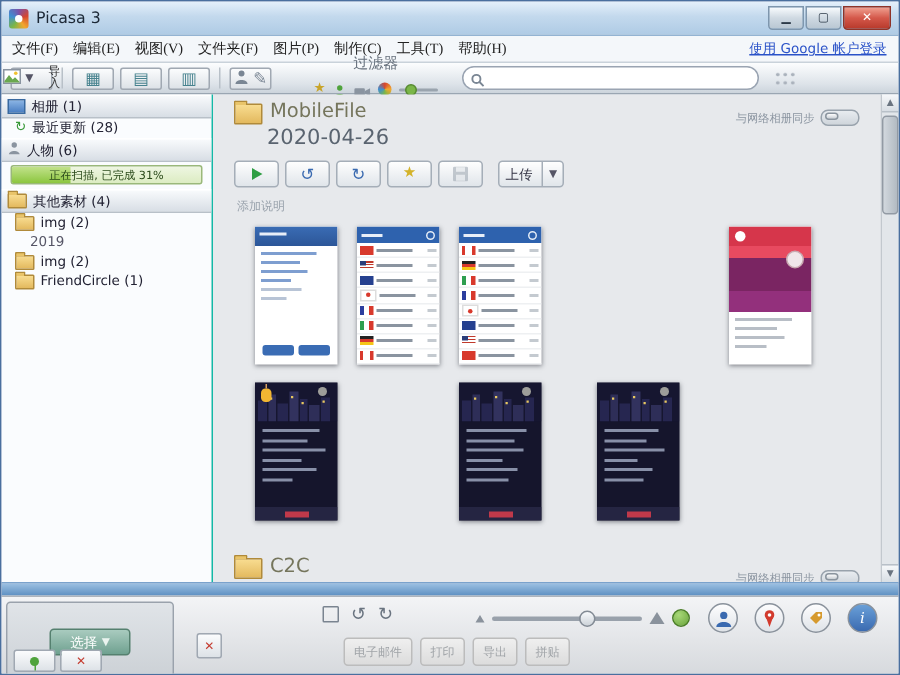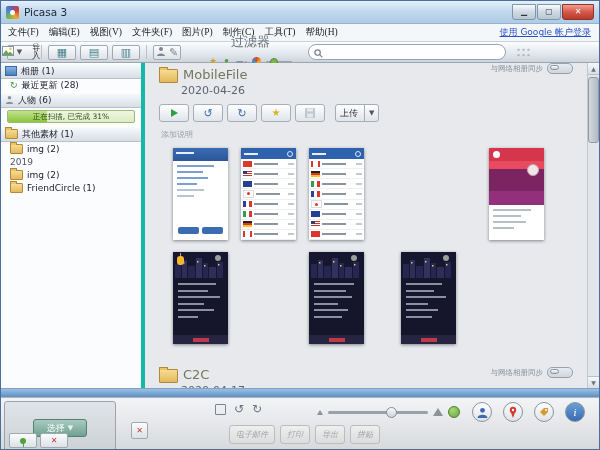--- a/index.html
+++ b/index.html
@@ -20,54 +20,54 @@
   .menu-item{padding:1px 5px;cursor:default;font-family:Liberation Serif, serif;}
   .login-link{margin-left:auto;margin-right:6px;color:#2a52c8;text-decoration:underline;font-size:9px;}
 
   
   .toolbar{height:20px;display:flex;align-items:center;background:linear-gradient(#fcfdfe,#dde3e9 70%,#ccd4dc);border-bottom:1px solid #9aa6b2;padding:0 6px;gap:4px;}
   .tbtn{height:16px;display:flex;align-items:center;justify-content:center;background:linear-gradient(#fefefe,#e2e7ec);border:1px solid #a5aeb8;border-radius:3px;font-size:9.5px;color:#333;padding:0 5px;gap:3px;}
   .caret{font-size:7px;color:#556;}
   .tsep{width:1px;height:14px;background:#b8c0c8;margin:0 2px;}
   .vicon{font-size:11px;color:#46828e;line-height:1;}
   .filter-block{display:flex;flex-direction:column;align-items:center;margin-left:24px;gap:1px;}
-  .filter-label{font-size:13px;color:#66707c;}
+  .filter-label{font-size:10px;color:#66707c;}
   .filter-icons{display:flex;align-items:center;gap:5px;}
   .star-ico{color:#c8a42a;font-size:9px;line-height:1;}
   .mini-slider{width:26px;height:2px;background:#9aa4ae;border-radius:1px;position:relative;}
   .mini-slider::after{content:"";position:absolute;left:4px;top:-2.5px;width:6px;height:6px;border-radius:50%;background:#7ab648;border:1px solid #568a30;}
   .palette{width:9px;height:9px;border-radius:50%;background:conic-gradient(#d6452e,#f2a72e,#7ab648,#3f8fd2,#d6452e);}
   .search-box{margin-left:12px;width:186px;height:14px;background:#fff;border:1px solid #9aa4b2;border-radius:8px;display:flex;align-items:center;padding:0 5px;gap:4px;}
   .search-input{border:none;outline:none;flex:1;font-size:9px;height:11px;padding:0;background:transparent;}
   .dotgrid{width:15px;height:11px;background:radial-gradient(#aab2bc 1px,transparent 1.2px);background-size:5px 5.5px;margin-left:6px;}
 
   
   .content{display:flex;height:325px;}
-  .sidebar{width:140px;background:#fafcfe;border-right:4px solid #14b8a6;overflow:hidden;}
+  .sidebar{width:140px;background:#fafcfe;border-right:1px solid #14b8a6;overflow:hidden;}
   .shead{height:14px;display:flex;align-items:center;gap:4px;padding:0 4px;background:linear-gradient(#f8fafc,#d8dee5);border-top:1px solid #fff;border-bottom:1px solid #b8c0c8;font-size:9px;color:#223;}
   .sitem{height:13px;display:flex;align-items:center;gap:4px;padding:0 4px 0 9px;font-size:9px;color:#223;}
   .folder{width:11px;height:8px;background:linear-gradient(#f8dc90,#e3b95e);border:1px solid #b08a3a;border-radius:1px;position:relative;flex:none;}
   .folder::before{content:"";position:absolute;top:-3px;left:-1px;width:5px;height:2px;background:#e9c46a;border:1px solid #b08a3a;border-bottom:none;border-radius:1px 1px 0 0;}
   .alb-ico{width:10px;height:8px;background:linear-gradient(#8ab4e4,#4a7ec2);border:1px solid #38699f;flex:none;}
   .recent-ico{color:#3a9a3a;font-size:9px;line-height:1;}
   .scanbar{margin:2px 6px 3px;height:11px;border:1px solid #9ab87a;border-radius:2px;background:linear-gradient(#eef6e2,#dcecc2);position:relative;display:flex;align-items:center;justify-content:center;overflow:hidden;}
   .scanfill{position:absolute;left:0;top:0;bottom:0;width:31%;background:linear-gradient(#c2e28c,#8cc63f);}
   .scantext{position:relative;font-size:7.5px;color:#2a4a1a;z-index:1;}
-  .yearlbl{padding:2px 4px 1px 9px;font-size:9px;color:#556;}
+  .yearlbl{padding:2px 4px 1px 19px;font-size:9px;color:#556;}
 
   .main{flex:1;background:#e7e9ec;position:relative;overflow:hidden;}
   .group{position:relative;}
   .g1{padding-top:4px;}
   .g2{margin-top:23px;}
   .ghead{display:flex;align-items:flex-start;padding-left:14px;}
   .bigfolder{width:17px;height:12px;margin-top:2px;background:linear-gradient(#f8dc90,#e3b95e);border:1px solid #b08a3a;border-radius:1px;position:relative;flex:none;}
   .bigfolder::before{content:"";position:absolute;top:-3px;left:-1px;width:7px;height:2px;background:#e9c46a;border:1px solid #b08a3a;border-bottom:none;border-radius:1px 1px 0 0;}
   .gtitle{font-size:13px;color:#75755c;margin-left:5px;}
-  .gdate{font-size:11px;color:#5a6470;margin:1px 0 0 36px;}
-  .sync{position:absolute;right:14px;top:0;display:flex;align-items:center;gap:4px;}
+  .gdate{font-size:14px;color:#5a6470;margin:1px 0 0 36px;}
+  .sync{position:absolute;right:14px;top:10px;display:flex;align-items:center;gap:4px;}
   .sync-label{font-size:7.5px;color:#8a94a0;}
   .toggle{width:24px;height:9px;border:1px solid #98a2ac;border-radius:5px;background:linear-gradient(#e8ecf0,#cfd5db);position:relative;}
   .toggle-knob{position:absolute;left:2px;top:1px;width:9px;height:5px;border-radius:3px;background:linear-gradient(#fdfdfd,#c8ced4);border:1px solid #8a949e;box-sizing:border-box;}
   .actions{display:flex;gap:4px;align-items:center;margin:7px 0 0 14px;}
   .abtn{height:16px;min-width:20px;display:flex;align-items:center;justify-content:center;background:linear-gradient(#fefefe,#e0e5ea);border:1px solid #a5aeb8;border-radius:3px;font-size:9px;color:#334;padding:0 4px;gap:2px;}
   .play-tri{width:0;height:0;border-left:7px solid #2f9e44;border-top:4.5px solid transparent;border-bottom:4.5px solid transparent;}
   .rot{color:#3a6ab0;font-size:11px;line-height:1;}
   .star2{color:#d4b32a;font-size:10px;line-height:1;}
   .abtn.dim svg{opacity:.55;}
   .upload-btn{margin-left:6px;padding-right:0;}
@@ -142,21 +142,21 @@
   .zoom{position:absolute;left:316px;top:8px;display:flex;align-items:center;gap:5px;}
   .mt-s{width:0;height:0;border-left:3.5px solid transparent;border-right:3.5px solid transparent;border-bottom:5px solid #8a929c;}
   .mt-l{width:0;height:0;border-left:5.5px solid transparent;border-right:5.5px solid transparent;border-bottom:8px solid #8a929c;}
   .ztrack{width:100px;height:3px;background:#99a1ab;border-radius:2px;position:relative;}
   .zthumb{position:absolute;left:58%;top:-3.5px;width:9px;height:9px;border-radius:50%;background:linear-gradient(#f8fafc,#cdd3d9);border:1px solid #838b95;}
   .zfit{width:10px;height:10px;border-radius:50%;background:radial-gradient(circle at 35% 30%,#a8d878,#6aa53c);border:1px solid #4c7f28;}
   .panel-btns{position:absolute;right:14px;top:4px;display:flex;gap:11px;}
   .pbtn{width:18px;height:18px;border-radius:50%;border:1px solid #8a929c;background:linear-gradient(#fdfdfe,#dfe3e8);display:flex;align-items:center;justify-content:center;}
   .pbtn.info{background:linear-gradient(#6aa0d8,#3a6ab0);color:#fff;font-size:10px;font-family:"DejaVu Serif","Liberation Serif",serif;font-style:italic;}
   .dis-row{position:absolute;left:228px;top:27px;display:flex;gap:5px;}
-  .dbtn{height:17px;background:linear-gradient(#efefef,#dcdcdc);border:1px solid #bcbcbc;border-radius:3px;color:#a0a4a8;font-size:8px;display:flex;align-items:center;justify-content:center;padding:0 6px;font-style:italic;}
+  .dbtn{height:17px;background:linear-gradient(#efefef,#dcdcdc);border:1px solid #bcbcbc;border-radius:3px;color:#a0a4a8;font-size:8px;display:flex;align-items:center;justify-content:center;padding:0 6px;}
 </style>
 </head>
 <body>
 
 <div class="window">
 
   <div class="titlebar">
     <span class="app-icon"></span>
     <span class="title">Picasa 3</span>
     <span class="win-btns">
@@ -267,21 +267,21 @@
         <span>人物 (6)</span>
       </div>
       <div class="scanbar">
         <span class="scanfill"></span>
         <span class="scantext">正在扫描, 已完成 31%</span>
       </div>
 
 
       <div class="shead">
         <span class="folder"></span>
-        <span>其他素材 (1)</span>
+        <span>其他素材 (4)</span>
       </div>
       <div class="sitem">
         <span class="folder"></span>
         <span>img (2)</span>
       </div>
       <div class="yearlbl">2019</div>
       <div class="sitem">
         <span class="folder"></span>
         <span>img (2)</span>
       </div>

